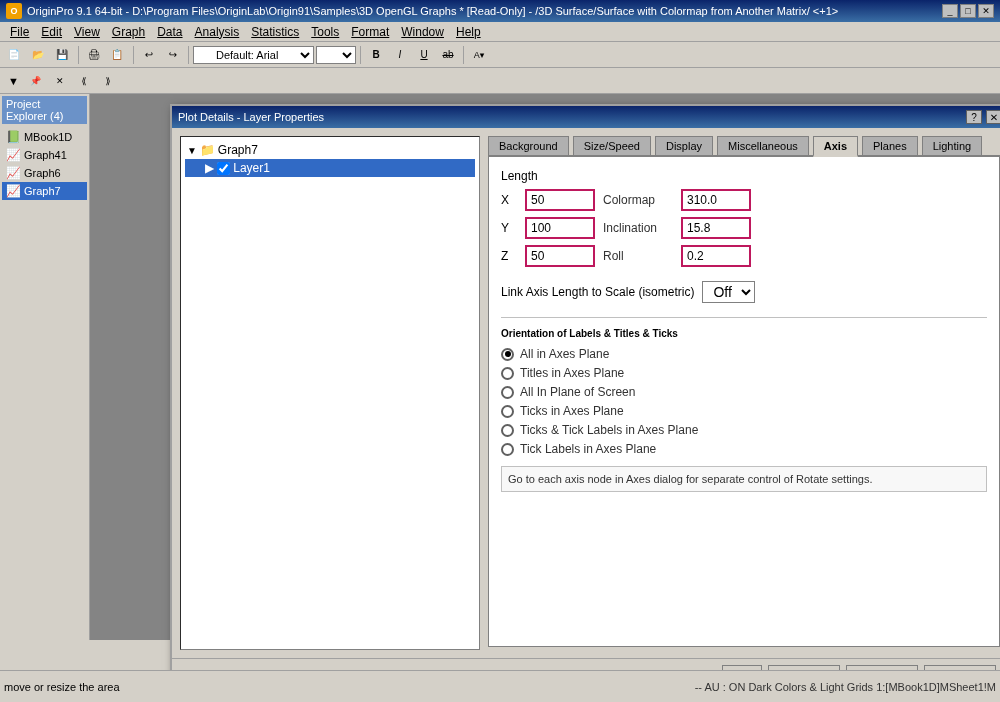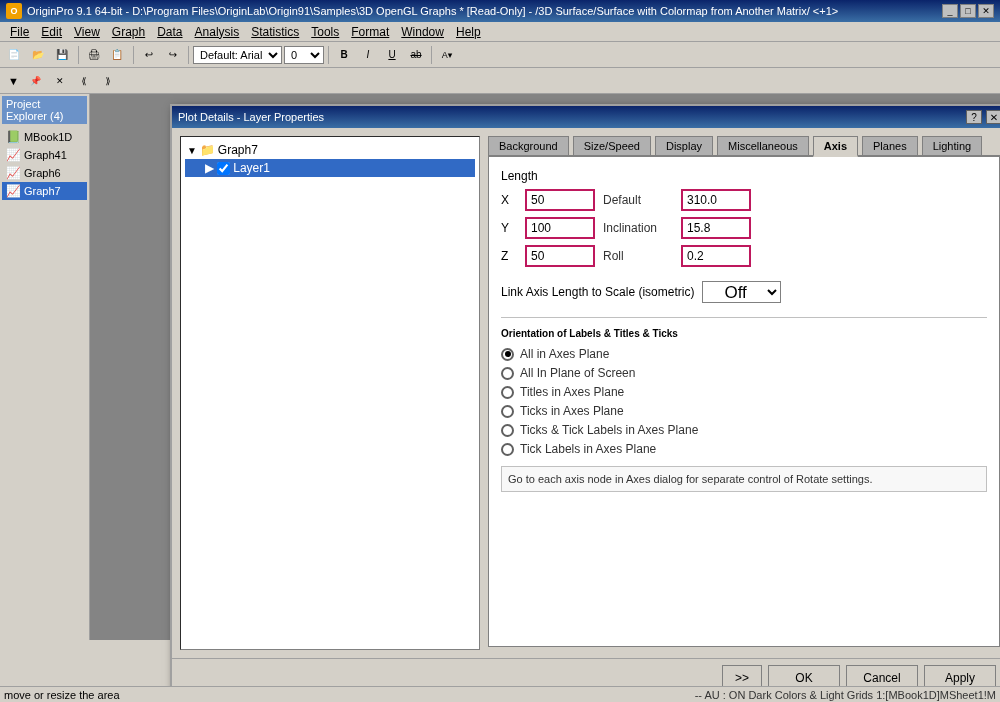--- a/index.html
+++ b/index.html
@@ -72,21 +72,21 @@
       width: 22px; height: 22px;
       background: #d4d0c8;
       border: 1px solid transparent;
       display: flex; align-items: center; justify-content: center;
       cursor: pointer; font-size: 10px;
     }
     .tb-separator { width: 1px; height: 18px; background: #a0a0a0; margin: 0 2px; }
     .tb-select {
       height: 18px; font-size: 11px;
       background: white; border: 1px solid #808080;
-      padding: 0 2px;
+      padding: 0 18px;
     }
 
     
     .toolbar2 {
       background: #d4d0c8;
       height: 26px;
       display: flex;
       align-items: center;
       padding: 1px 4px;
       border-bottom: 1px solid #a0a0a0;
@@ -233,21 +233,21 @@
     }
     .axis-field-label { width: 70px; font-size: 12px; color: #333; }
 
     .section-header { font-weight: bold; margin-bottom: 8px; font-size: 10px; }
     .link-row {
       display: flex; align-items: center; gap: 8px; margin-bottom: 14px;
     }
     .link-label { font-size: 12px; }
     .link-select {
       height: 22px; background: white; border: 1px solid #808080;
-      font-size: 17px; padding: 0 17px;
+      font-size: 14px; padding: 0 6px;
     }
 
     
     .radio-section { margin-bottom: 8px; }
     .radio-row {
       display: flex; align-items: center; gap: 6px;
       margin-bottom: 5px;
     }
     .radio-btn {
       width: 13px; height: 13px;
@@ -294,21 +294,21 @@
       width: 40px; height: 26px;
       background: #d4d0c8;
       border: 1px solid #808080;
       font-size: 12px;
       cursor: pointer;
       display: flex; align-items: center; justify-content: center;
     }
 
     
     #statusbar {
-      height: 16px;
+      height: 32px;
       background: #d4d0c8;
       border-top: 1px solid #a0a0a0;
       display: flex;
       align-items: center;
       padding: 0 4px;
       font-size: 11px;
       position: absolute;
       bottom: 0; left: 0; right: 0; gap: 28px;
     }
     .status-left { flex: 1; }
@@ -453,21 +453,21 @@
           </div>
 
           <div class="tab-content">
 
             <div class="axis-section">
               <div class="length-header">Length</div>
 
               <div class="axis-row">
                 <span class="axis-label">X</span>
                 <input class="axis-input" type="text" value="50" style="">
-                <span class="axis-field-label">Default</span>
+                <span class="axis-field-label">Colormap</span>
                 <input class="axis-input" type="text" value="310.0" style="">
               </div>
 
               <div class="axis-row">
                 <span class="axis-label">Y</span>
                 <input class="axis-input" type="text" value="100" style="">
                 <span class="axis-field-label">Inclination</span>
                 <input class="axis-input" type="text" value="15.8" style="">
               </div>
 
@@ -492,25 +492,25 @@
             <div class="axis-section">
               <div class="section-header">Orientation of Labels &amp; Titles &amp; Ticks</div>
 
               <div class="radio-section">
                 <div class="radio-row">
                   <div class="radio-btn selected"></div>
                   <span class="radio-label">All in Axes Plane</span>
                 </div>
                 <div class="radio-row">
                   <div class="radio-btn"></div>
-                  <span class="radio-label">All In Plane of Screen</span>
+                  <span class="radio-label">Titles in Axes Plane</span>
                 </div>
                 <div class="radio-row">
                   <div class="radio-btn"></div>
-                  <span class="radio-label">Titles in Axes Plane</span>
+                  <span class="radio-label">All In Plane of Screen</span>
                 </div>
                 <div class="radio-row">
                   <div class="radio-btn"></div>
                   <span class="radio-label">Ticks in Axes Plane</span>
                 </div>
                 <div class="radio-row">
                   <div class="radio-btn"></div>
                   <span class="radio-label">Ticks &amp; Tick Labels in Axes Plane</span>
                 </div>
                 <div class="radio-row">

